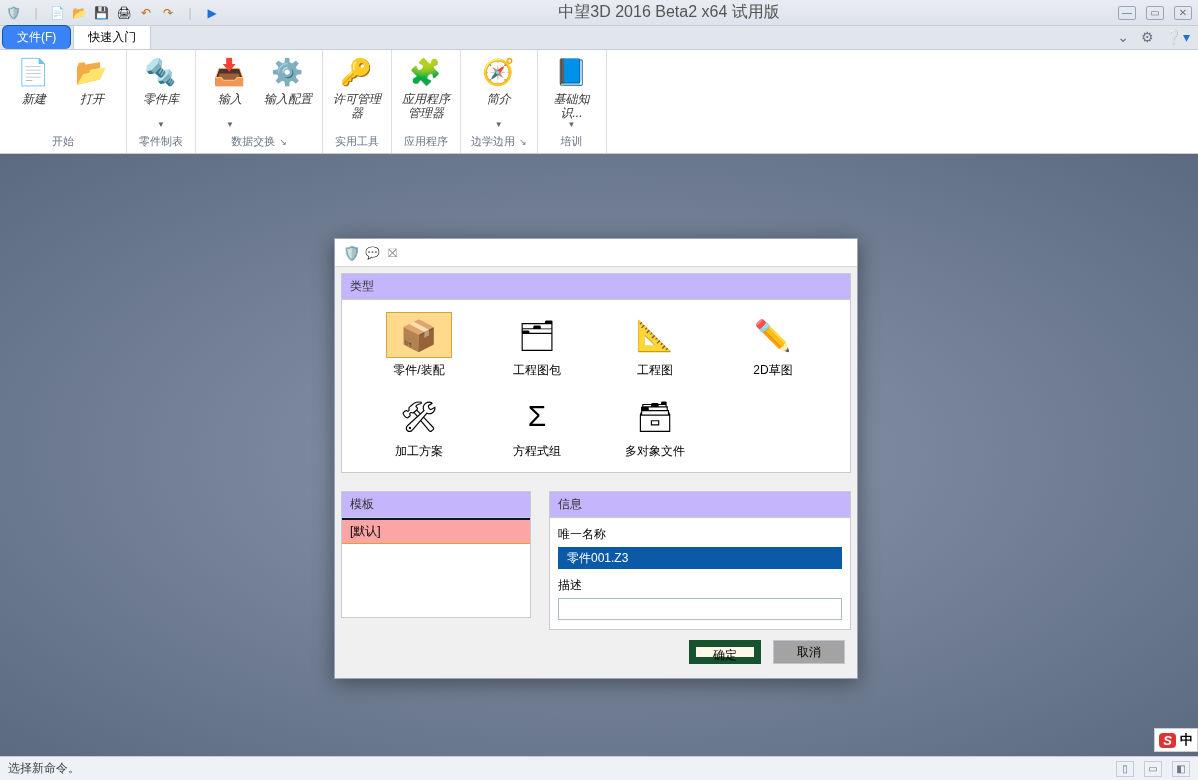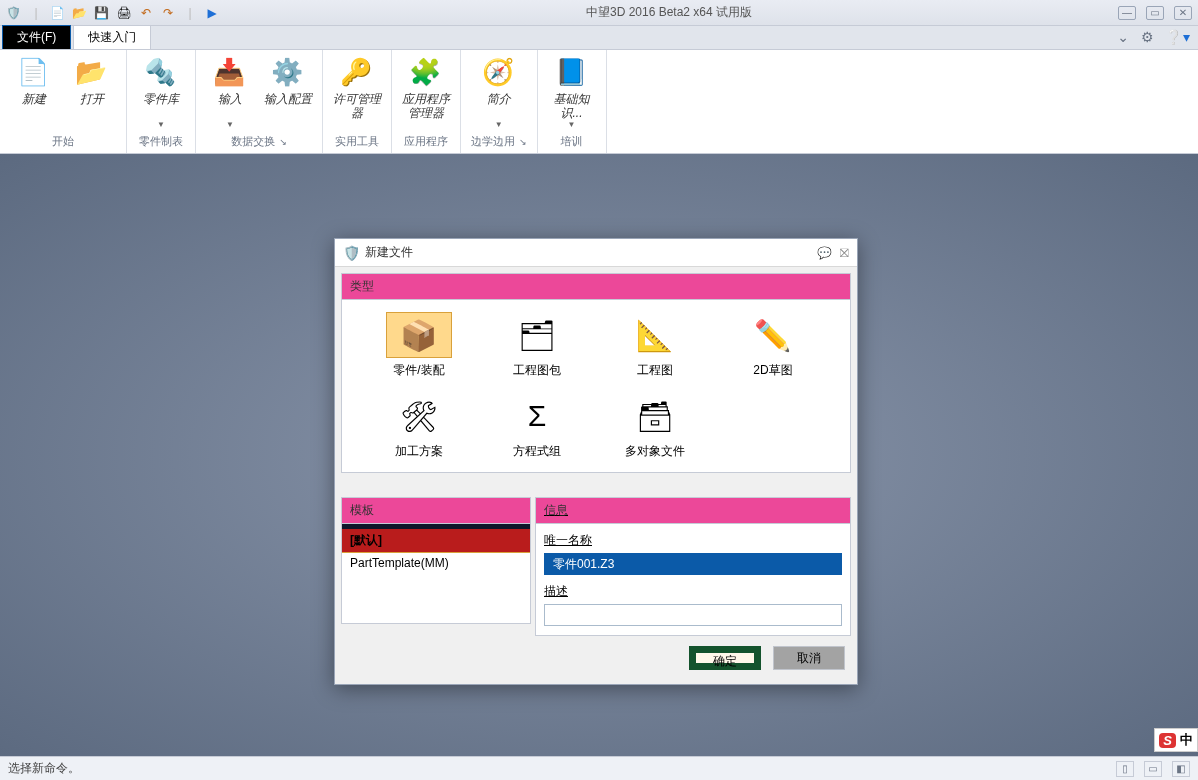--- a/index.html
+++ b/index.html
@@ -2,28 +2,28 @@
 <html><head>
 <meta charset="utf-8">
 <style>
 * { margin: 0; padding: 0; box-sizing: border-box; font-family: "Microsoft YaHei", sans-serif; }
 body { width: 1198px; height: 780px; background: #fff; overflow: hidden; font-size: 12px; }
 
 
 .titlebar { height: 26px; background: linear-gradient(#e9ecf3,#dee2ea); display: flex; align-items: center; padding: 0 6px; border-bottom: 1px solid #c6cbd6; }
 .titlebar .qat { display: flex; gap: 6px; align-items: center; }
 .titlebar .qat span { width: 16px; height: 16px; display:flex;align-items:center;justify-content:center; }
-.titlebar .title { flex:1; text-align:center; color:#555; font-size:12px; }
+.titlebar .title { flex:1; text-align:center; color:#555; font-size:16px; }
 .titlebar .winbtns { display:flex; gap:10px; }
 .winbtn { width:18px; height:14px; border:1px solid #9aa5b7; border-radius:2px; display:flex;align-items:center;justify-content:center; font-size:10px; color:#6a7484;}
 
 
 .tabstrip { height: 24px; background: #e1e5ec; display:flex; align-items:flex-end; border-bottom:1px solid #c6cbd6; position:relative;}
 .tab { padding: 3px 14px; font-size:12px; border:1px solid #c6cbd6; border-bottom:none; margin-left:2px; background:#eef1f6; }
-.tab.active-blue { background:#000000; color:#fff; border-color:#0b5aa8; }
+.tab.active-blue { background:#3b82f6; color:#fff; border-color:#0b5aa8;border-radius:6px; }
 .tab.active-white { background:#fff;margin-top:20px; }
 .tabstrip .right-icons { position:absolute; right:8px; top:3px; display:flex; gap:12px; color:#6a7484;}
 .right-icons span { font-size:14px; }
 
 
 .ribbon { height:104px; background:#fff; border-bottom:1px solid #c6cbd6; display:flex; }
 .group { border-right:1px solid #dbdfe6; display:flex; flex-direction:column; align-items:center; padding:4px 10px 0; }
 .group-buttons { display:flex; gap:10px; flex:1; }
 .rbtn { display:flex; flex-direction:column; align-items:center; justify-content:flex-start; width:48px; cursor:default;}
 .rbtn .ricon { width:36px; height:36px; display:flex; align-items:center; justify-content:center; font-size:26px; }
@@ -36,34 +36,34 @@
 .workspace { position:relative; height: calc(780px - 26px - 24px - 104px - 24px); background: radial-gradient(ellipse at center, #8a96ab 0%, #5c6a80 100%); }
 
 
 .dialog { position:absolute; left:334px; top:84px; width:524px; background:#f0f0f0; border:1px solid #9aa5b7; box-shadow:0 4px 20px rgba(0,0,0,.4); }
 .dialog-titlebar { height:28px; display:flex; align-items:center; padding:0 8px; background:#fff; border-bottom:1px solid #d8d8d8;}
 .dialog-titlebar .dicon { width:16px; height:16px; margin-right:6px; font-size:14px;}
 .dialog-titlebar .dtitle { flex:1; font-size:12px; color:#333; }
 .dialog-titlebar .dbtns { display:flex; gap:8px; color:#888; font-size:12px;}
 
 .dlg-body { padding:6px; }
-.panel-header { background:#ec4899; border:1px solid #c6cbd6; padding:4px 8px; font-size:12px; color:#333; }
+.panel-header { background:#c4b5fd; border:1px solid #c6cbd6; padding:4px 8px; font-size:12px; color:#333; }
 .types { background:#fff; border:1px solid #c6cbd6; border-top:none; padding:12px 18px; display:grid; grid-template-columns:repeat(4,1fr); row-gap:14px; }
 .type-item { display:flex; flex-direction:column; align-items:center; gap:4px;}
 .type-item .type-icon { width:48px; height:38px; display:flex; align-items:center; justify-content:center; font-size:30px; }
 .type-item.selected .type-icon-box { background:#ffd98c; border:1px solid #d9a13b; }
 .type-icon-box { padding:3px 8px; border:1px solid transparent; }
 .type-item .type-label { font-size:12px; }
 
-.bottom-row { display:flex; gap:4px; margin-top:24px; }
+.bottom-row { display:flex; gap:18px; margin-top:18px; }
 .tmpl-panel { width:190px; }
-.info-panel { flex:1;text-decoration:underline; }
+.info-panel { flex:1; }
 .list { background:#fff; border:1px solid #c6cbd6; border-top:none; height:100px; }
 .list-item { padding:3px 8px; font-size:12px; }
-.list-item.selected { background:#b91c1c; border-top:5px solid #0f172a; border-bottom:1px solid #d9a13b;font-weight:bold; }
+.list-item.selected { background:#fca5a5; border-top:2px solid #0f172a; border-bottom:1px solid #d9a13b; }
 .info-body { background:#fff; border:1px solid #c6cbd6; border-top:none; padding:8px; height:112px; }
 .field-label { font-size:12px; margin-bottom:4px; display:block; }
 .text-input { width:100%; border:1px solid #abc; padding:3px 8px; font-size:12px; margin-bottom:8px; }
 .text-input.highlight { background:#0b5aa8; color:#fff; border-color:#0b5aa8; }
 .dlg-buttons { display:flex; justify-content:flex-end; gap:12px; padding:10px 6px 8px; }
 .dlg-buttons button { width:72px; height:24px; background:#a3a3a3; border:1px solid #c0c4cc; font-size:12px; }
 .dlg-buttons button.primary { border:7px solid #14532d; background:#fff8ea; }
 
 
 .ime-badge { position:absolute; right:0px; bottom:4px; background:#fff; border:1px solid #ccc; padding:2px 4px; display:flex; align-items:center; gap:4px; font-size:13px; font-weight:bold;}
@@ -205,21 +205,20 @@
         <span>培训</span>
       </div>
     </div>
   </div>
 
 <div class="workspace">
 
   <div class="dialog">
     <div class="dialog-titlebar">
       <span class="dicon">🛡️</span>
-      <span class="dtitle">新建文件</span>
       <div class="dbtns">
         <span>💬</span>
         <span>⛝</span>
       </div>
     </div>
     <div class="dlg-body">
       <div class="panel-header">类型</div>
       <div class="types" id="types">
           <div class="type-item selected">
             <div class="type-icon-box">
@@ -263,21 +262,20 @@
             </div>
             <div class="type-label">多对象文件</div>
           </div>
         </div>
 
       <div class="bottom-row">
         <div class="tmpl-panel">
           <div class="panel-header">模板</div>
           <div class="list" id="tmpl-list">
               <div class="list-item selected">[默认]</div>
-              <div class="list-item">PartTemplate(MM)</div>
             </div>
         </div>
         <div class="info-panel">
           <div class="panel-header">信息</div>
           <div class="info-body">
             <span class="field-label">唯一名称</span>
             <input class="text-input highlight" value="零件001.Z3" style="">
             <span class="field-label">描述</span>
             <input class="text-input" value="" style="">
           </div>

